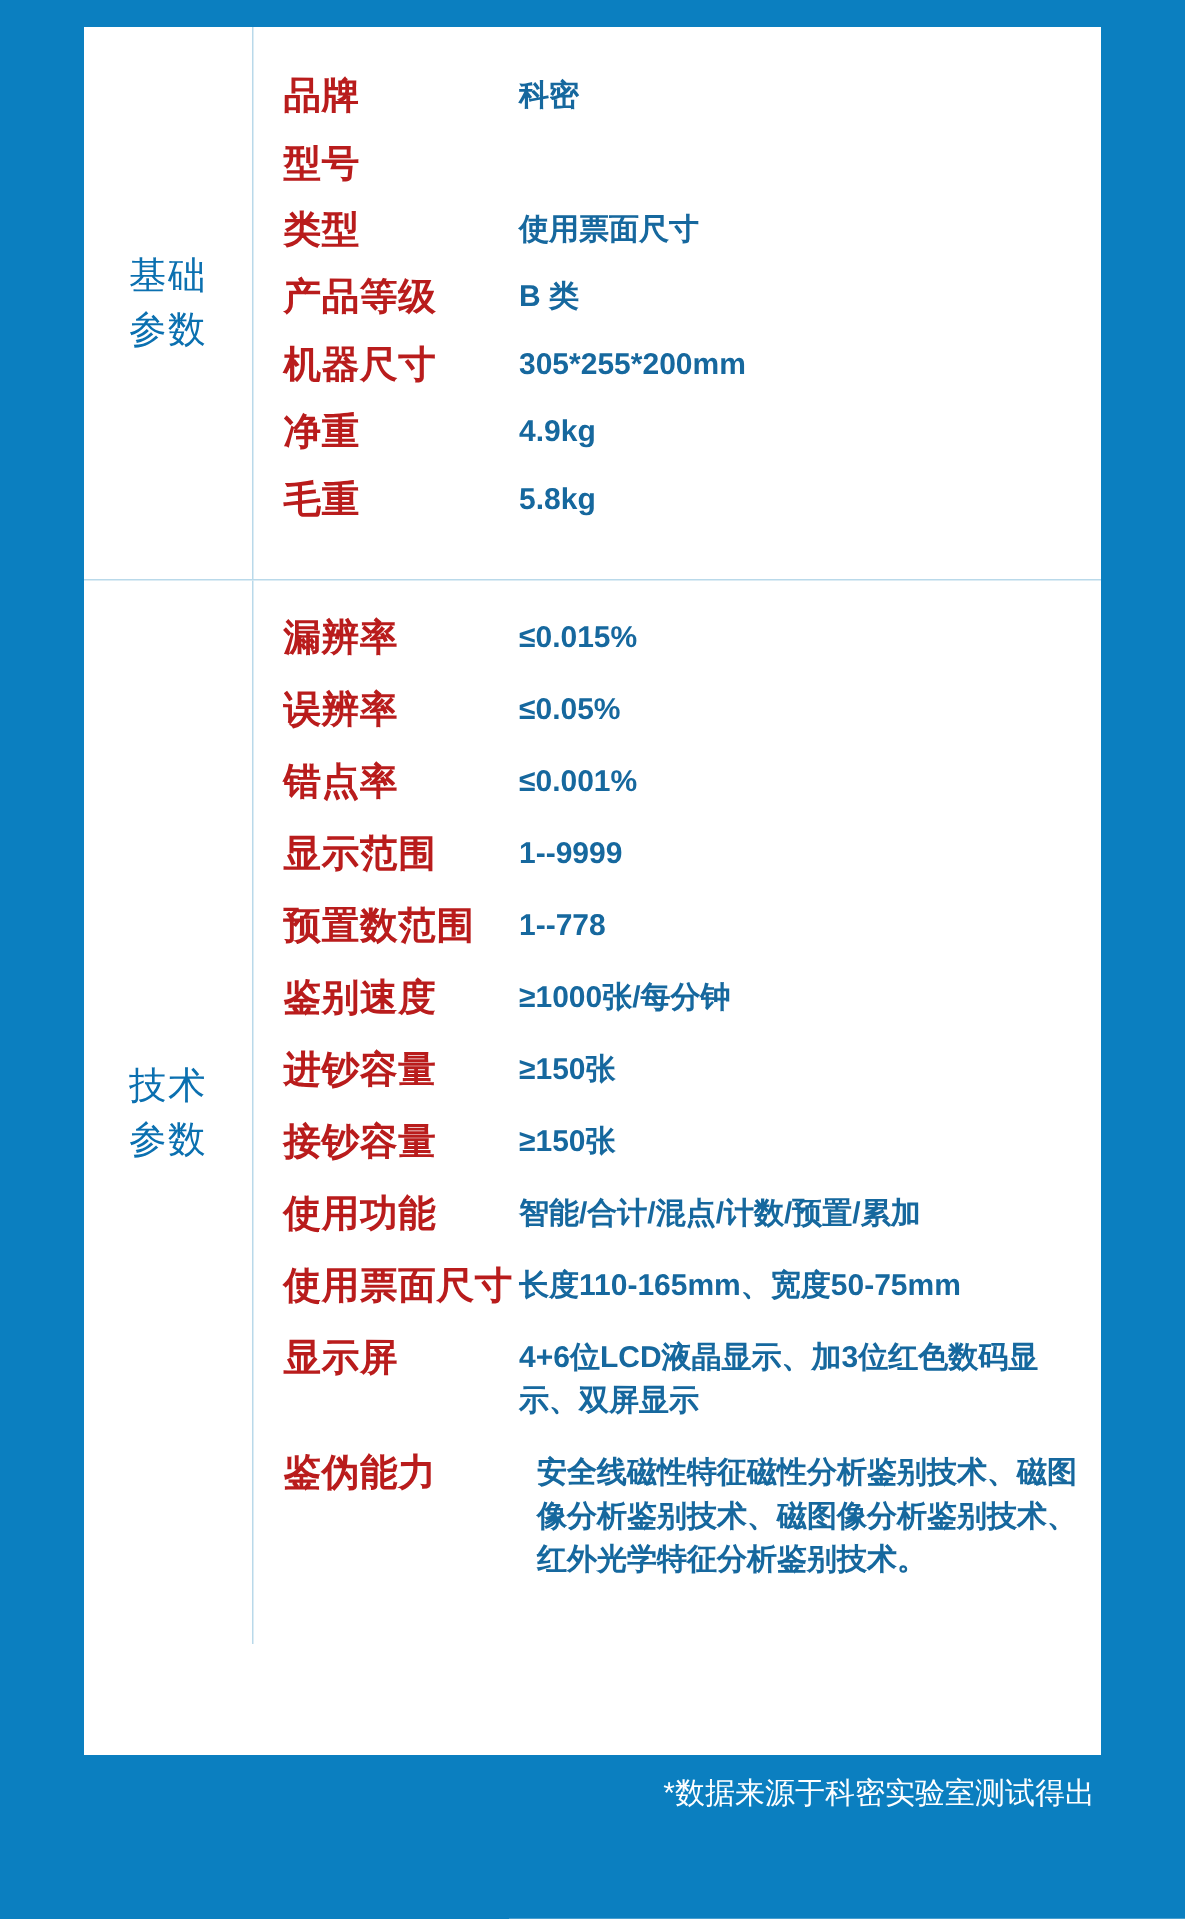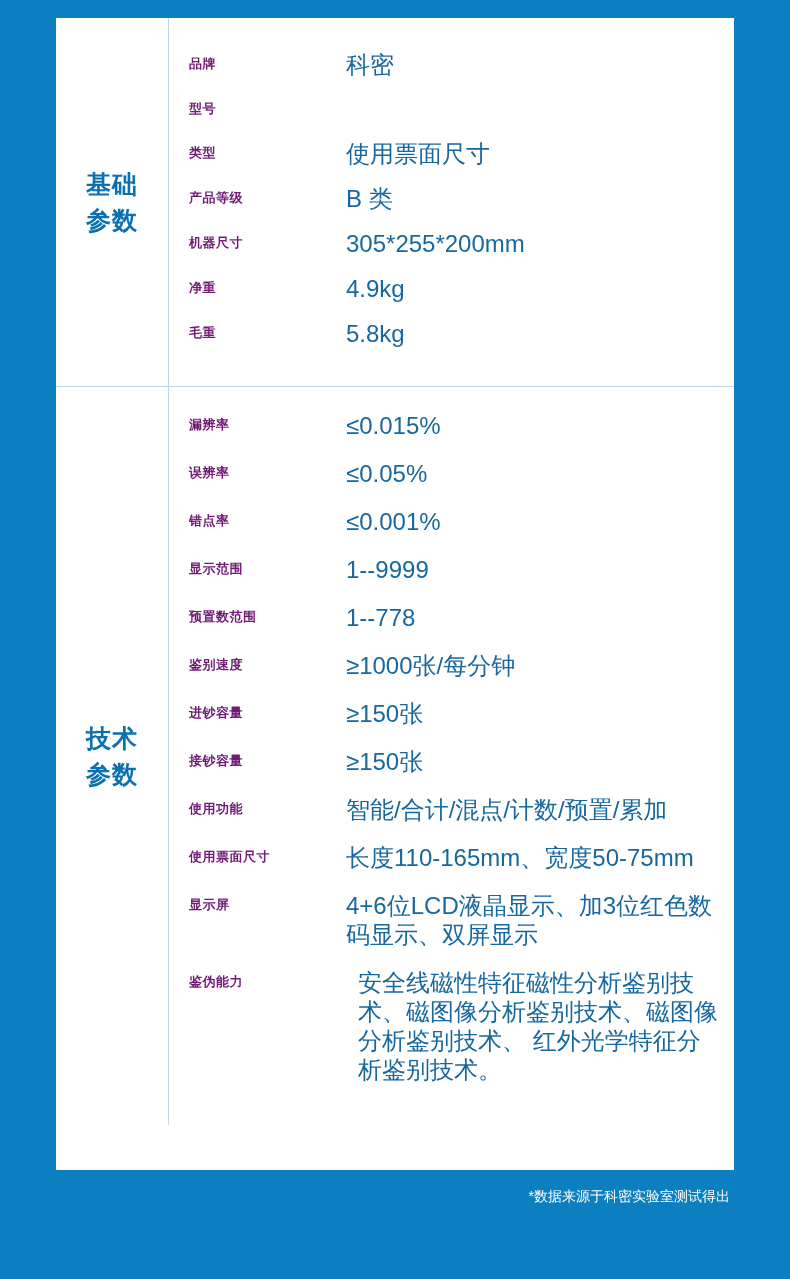--- a/index.html
+++ b/index.html
@@ -44,21 +44,21 @@
     align-items: center;
     justify-content: center;
     box-sizing: border-box;
     border-right: 1px solid #b9d9ea;
   }
   .section-title-inner {
     color: #0b70b0;
     font-size: 25px;
     line-height: 36px;
     text-align: center;
-    font-weight: bold;
+    font-weight: normal;
     letter-spacing: 1px;
     white-space: pre-line;
   }
   .rows {
     flex: 1 1 auto;
     padding: 22px 0 18px 0;
     box-sizing: border-box;
   }
   .row {
     display: flex;
@@ -68,35 +68,35 @@
     margin-bottom: 14px;
   }
   .row:last-child {
     margin-bottom: 0;
   }
   .row-label {
     flex: 0 0 174px;
     width: 174px;
     box-sizing: border-box;
     padding-left: 20px;
-    color: #701a75;
-    font-size: 13px;
+    color: #b91c1c;
+    font-size: 25px;
     line-height: 28px;
     font-weight: bold;
     letter-spacing: 0.5px;
   }
   .row-value {
     flex: 1 1 auto;
     box-sizing: border-box;
     padding-left: 3px;
     padding-right: 14px;
     color: #16689e;
-    font-size: 24px;
+    font-size: 20px;
     line-height: 29px;
-    font-weight: normal;
+    font-weight: bold;
   }
   .section-basic .rows {
     padding-top: 32px;
     padding-bottom: 22px;
   }
   .section-basic .row {
     margin-bottom: 16px;
   }
   .section-tech .rows {
     padding-top: 24px;
@@ -109,21 +109,21 @@
     margin-top: 10px;
     gap: 12px;
   }
   .footnote {
     position: absolute;
     left: 56px;
     top: 1185px;
     width: 678px;
     text-align: right;
     color: #ffffff;
-    font-size: 14px;
+    font-size: 20px;
     line-height: 22px;
     padding-right: 4px;
     box-sizing: border-box;
   }
 </style>
 </head>
 <body>
 
 <div class="page">
 

